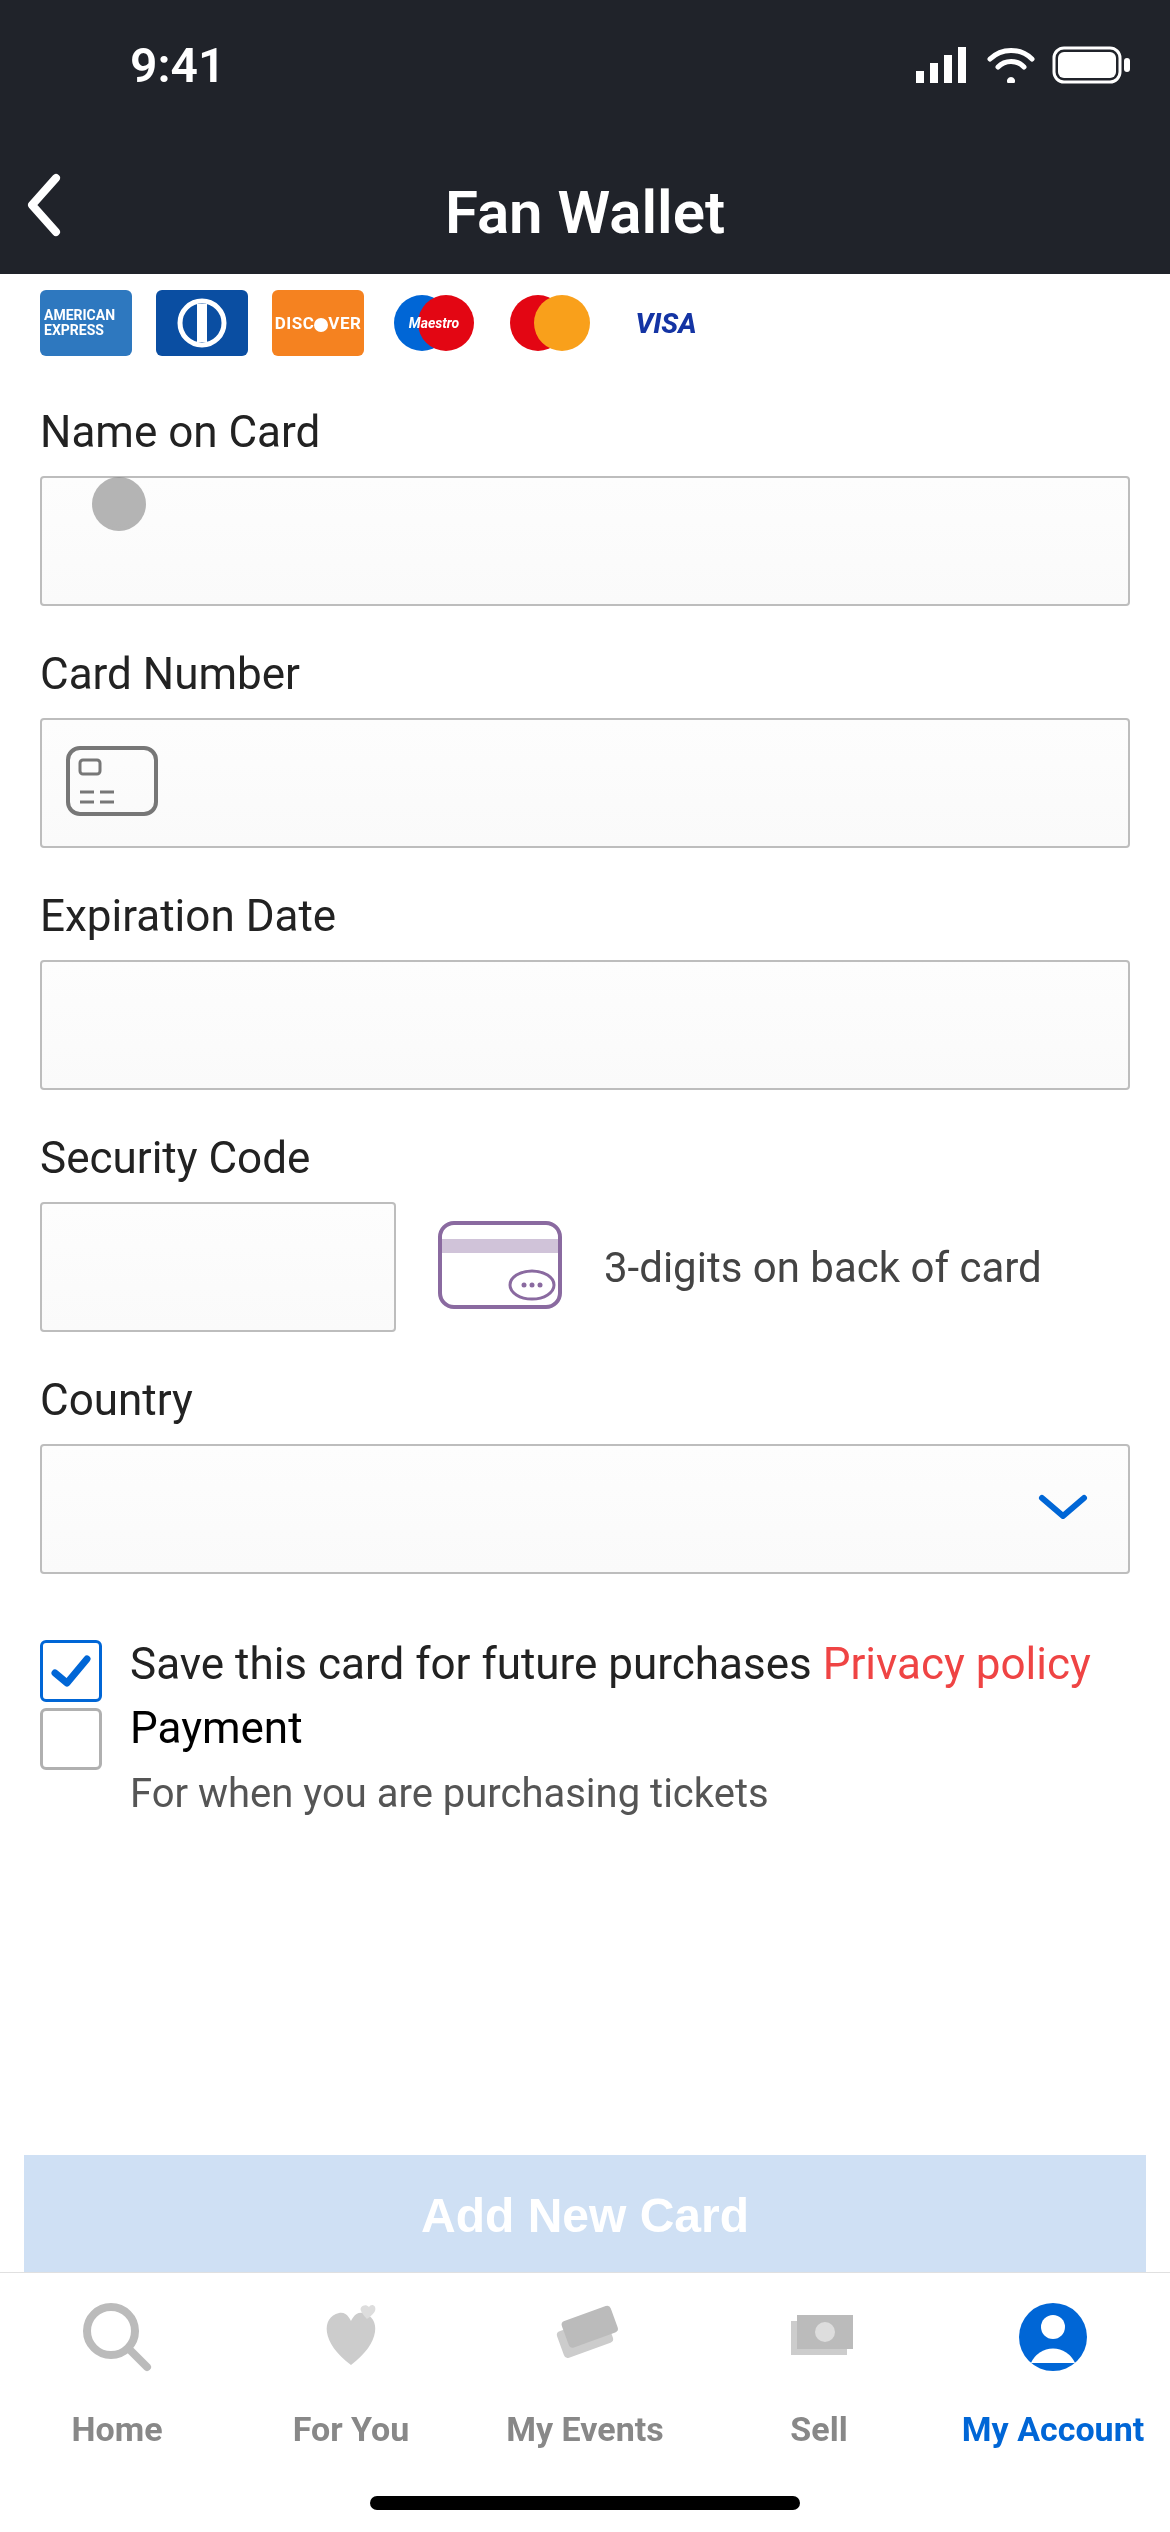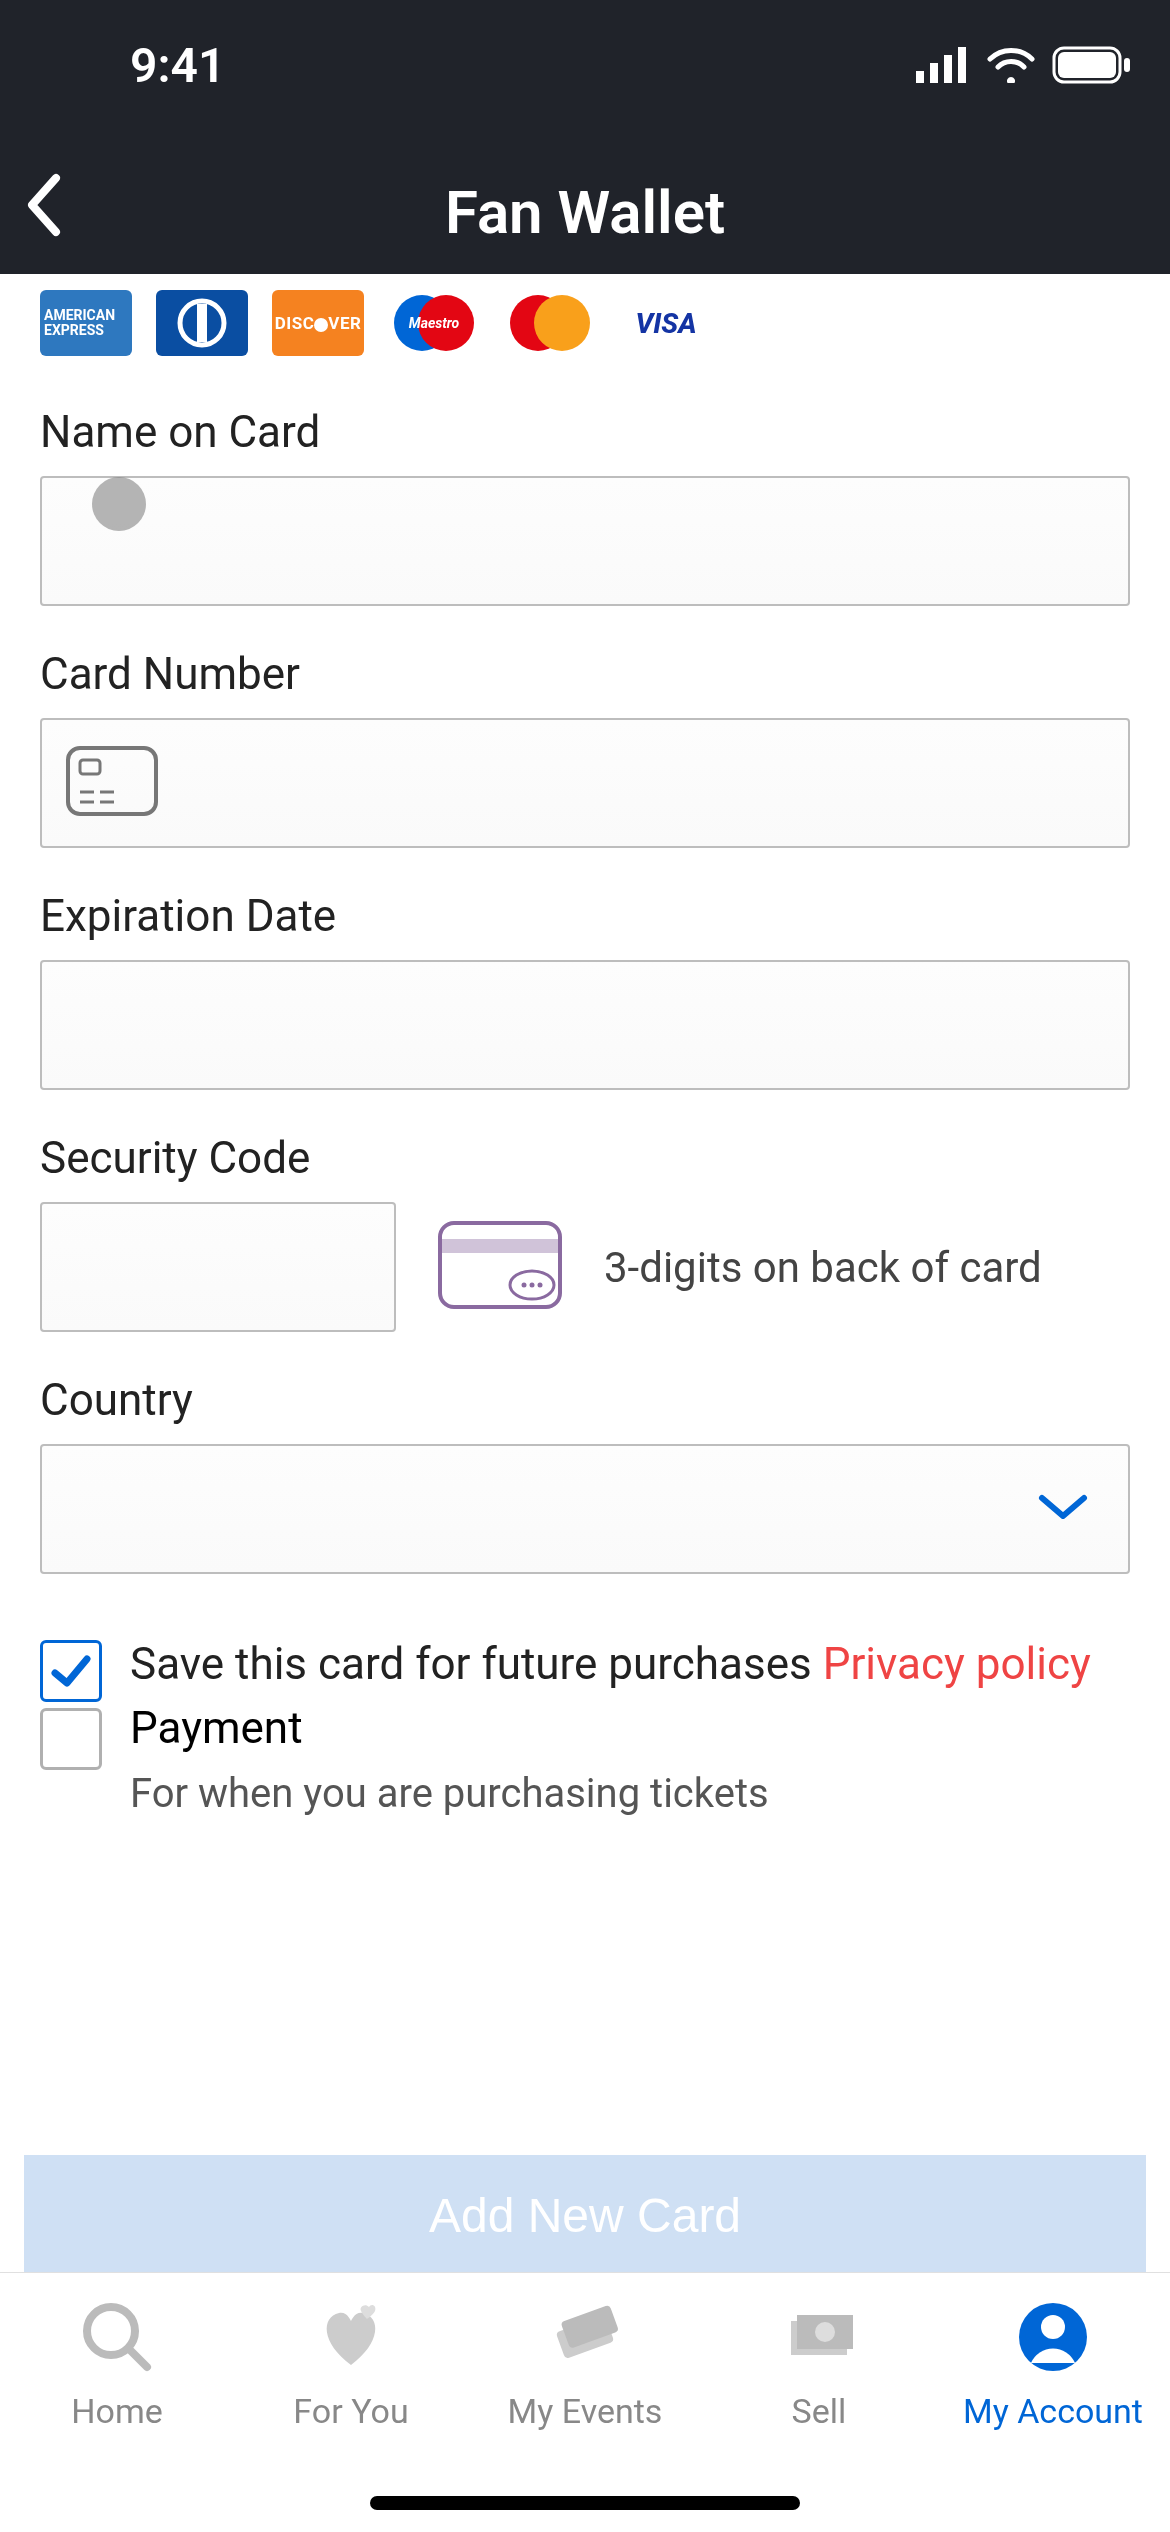--- a/index.html
+++ b/index.html
@@ -153,21 +153,21 @@
   }
   .add-card-btn {
     position: absolute;
     left: 24px;
     right: 24px;
     top: 2155px;
     height: 120px;
     background: #cfe0f4;
     color: #fff;
     font-size: 48px;
-    font-weight: 400;
+    font-weight: 700;
     display: flex;
     align-items: center;
     justify-content: center;
     border: none;
   }
   .tabbar {
     position: absolute;
     bottom: 0;
     left: 0;
     right: 0;
@@ -176,22 +176,23 @@
     border-top: 1px solid #e0e0e0;
     display: flex;
     justify-content: space-around;
     align-items: flex-start;
     padding-top: 24px;
   }
   .tab-item {
     display: flex;
     flex-direction: column;
     align-items: center;
-    gap: 14px;
+    gap: 32px;
     width: 20%;
+    font-weight: bold;
   }
   .tab-label { font-size: 34px; color: #888; }
   .tab-label.active { color: #0066d6; }
   .home-indicator {
     position: absolute;
     bottom: 22px;
     left: 50%;
     transform: translateX(-50%);
     width: 430px;
     height: 14px;

